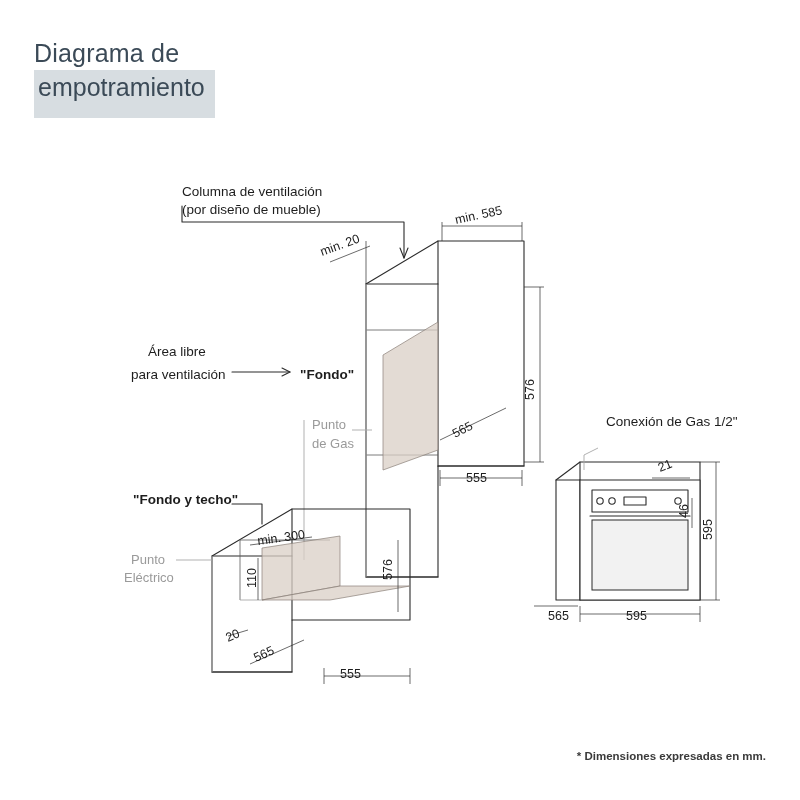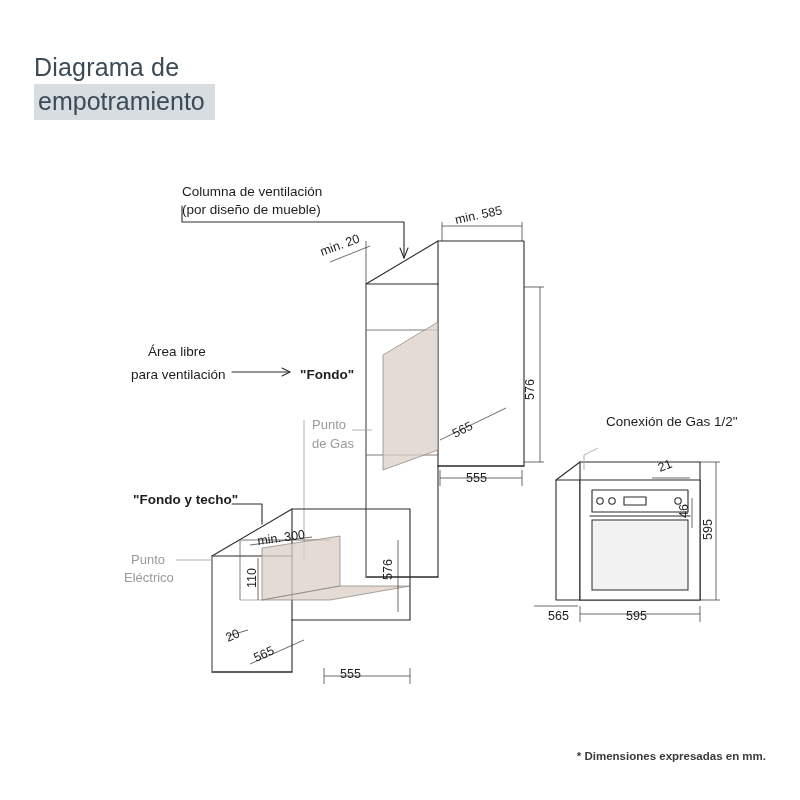--- a/index.html
+++ b/index.html
@@ -18,36 +18,36 @@
     position: absolute;
     left: 0; top: 0;
     width: 800px;
     height: 800px;
     background: #ffffff;
   }
   
   .title-wrap {
     position: absolute;
     left: 34px;
-    top: 52px;
+    top: 38px;
   }
   .title-line1 {
     font-size: 25px;
     color: #3b4a57;
     letter-spacing: 0.2px;
     line-height: 30px;
     white-space: nowrap;
   }
   .title-line2 {
     display: inline-block;
     margin-top: 2px;
     font-size: 25px;
     color: #3b4a57;
     background: #d7dde1;
-    padding: 2px 10px 4px 4px;
+    padding: 2px 10px 16px 4px;
     line-height: 30px;
     white-space: nowrap;
   }
   
   #diagram {
     position: absolute;
     left: 0;
     top: 0;
     width: 800px;
     height: 800px;

